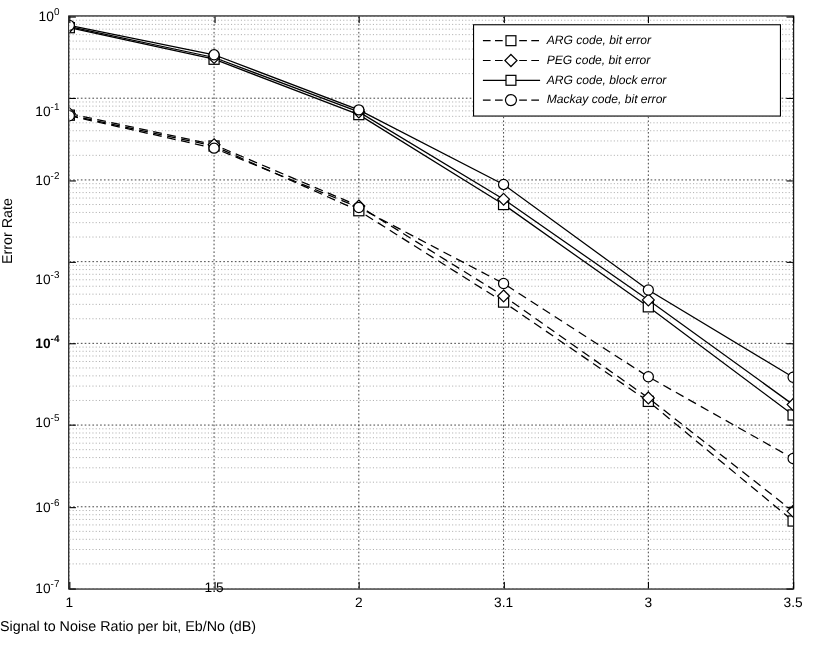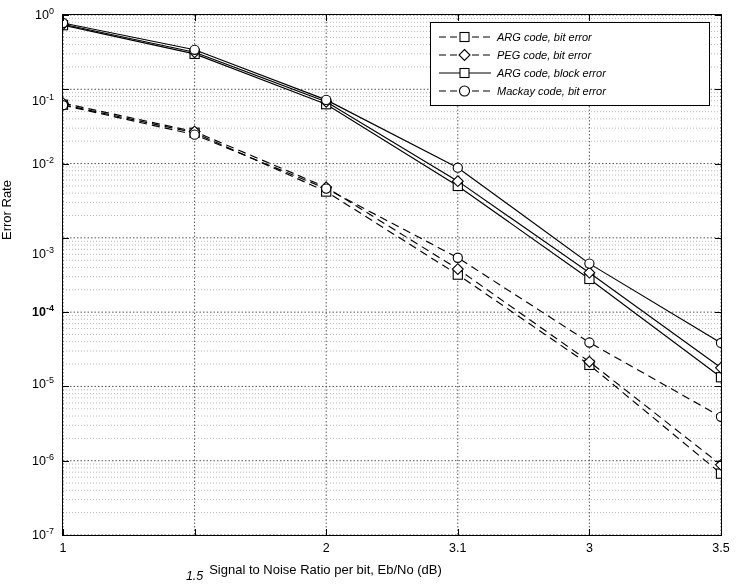--- a/index.html
+++ b/index.html
@@ -63,24 +63,23 @@
     position: absolute;
     left: -1px;
     top: 240px;
     transform: rotate(-90deg);
     transform-origin: left top;
     font-size: 13px;
     white-space: nowrap;
   }
   #xlabel {
     position: absolute;
-    left: 16px;
+    left: 0;
     top: 562px;
     width: 619px;
-    text-align: center;
     font-size: 13px;
   }
   
   .legend {
     position: absolute;
     left: 430px;
     top: 22px;
     width: 280px;
     background: #ffffff;
     border: 1.1px solid #000;
@@ -250,21 +249,21 @@
       <div class="tick-mark-y" style="left: 715px; top: 386.429px; width: 6px;"></div>
       <div class="ytick-label" style="width: 52px; left: 2px; top: 452.714px;">10<sup>-6</sup></div>
       <div class="tick-mark-y" style="left: 63px; top: 460.714px; width: 6px;"></div>
       <div class="tick-mark-y" style="left: 715px; top: 460.714px; width: 6px;"></div>
       <div class="ytick-label" style="width: 52px; left: 2px; top: 527px;">10<sup>-7</sup></div>
       <div class="tick-mark-y" style="left: 63px; top: 535px; width: 6px;"></div>
       <div class="tick-mark-y" style="left: 715px; top: 535px; width: 6px;"></div>
       <div class="xtick-label" style="width: 50px; left: 38px; top: 542px;">1</div>
       <div class="tick-mark-x" style="left: 63px; top: 15px; height: 6px;"></div>
       <div class="tick-mark-x" style="left: 63px; top: 529px; height: 6px;"></div>
-      <div class="xtick-label" style="width: 50px; left: 169.6px; top: 570px; font-style: italic;">1.5</div>
+      <div class="xtick-label" style="width: 50px; left: 169.6px; top: 528px;">1.5</div>
       <div class="tick-mark-x" style="left: 194.6px; top: 15px; height: 6px;"></div>
       <div class="tick-mark-x" style="left: 194.6px; top: 529px; height: 6px;"></div>
       <div class="xtick-label" style="width: 50px; left: 301.2px; top: 542px;">2</div>
       <div class="tick-mark-x" style="left: 326.2px; top: 15px; height: 6px;"></div>
       <div class="tick-mark-x" style="left: 326.2px; top: 529px; height: 6px;"></div>
       <div class="xtick-label" style="width: 50px; left: 432.8px; top: 542px;">3.1</div>
       <div class="tick-mark-x" style="left: 457.8px; top: 15px; height: 6px;"></div>
       <div class="tick-mark-x" style="left: 457.8px; top: 529px; height: 6px;"></div>
       <div class="xtick-label" style="width: 50px; left: 564.4px; top: 542px;">3</div>
       <div class="tick-mark-x" style="left: 589.4px; top: 15px; height: 6px;"></div>

